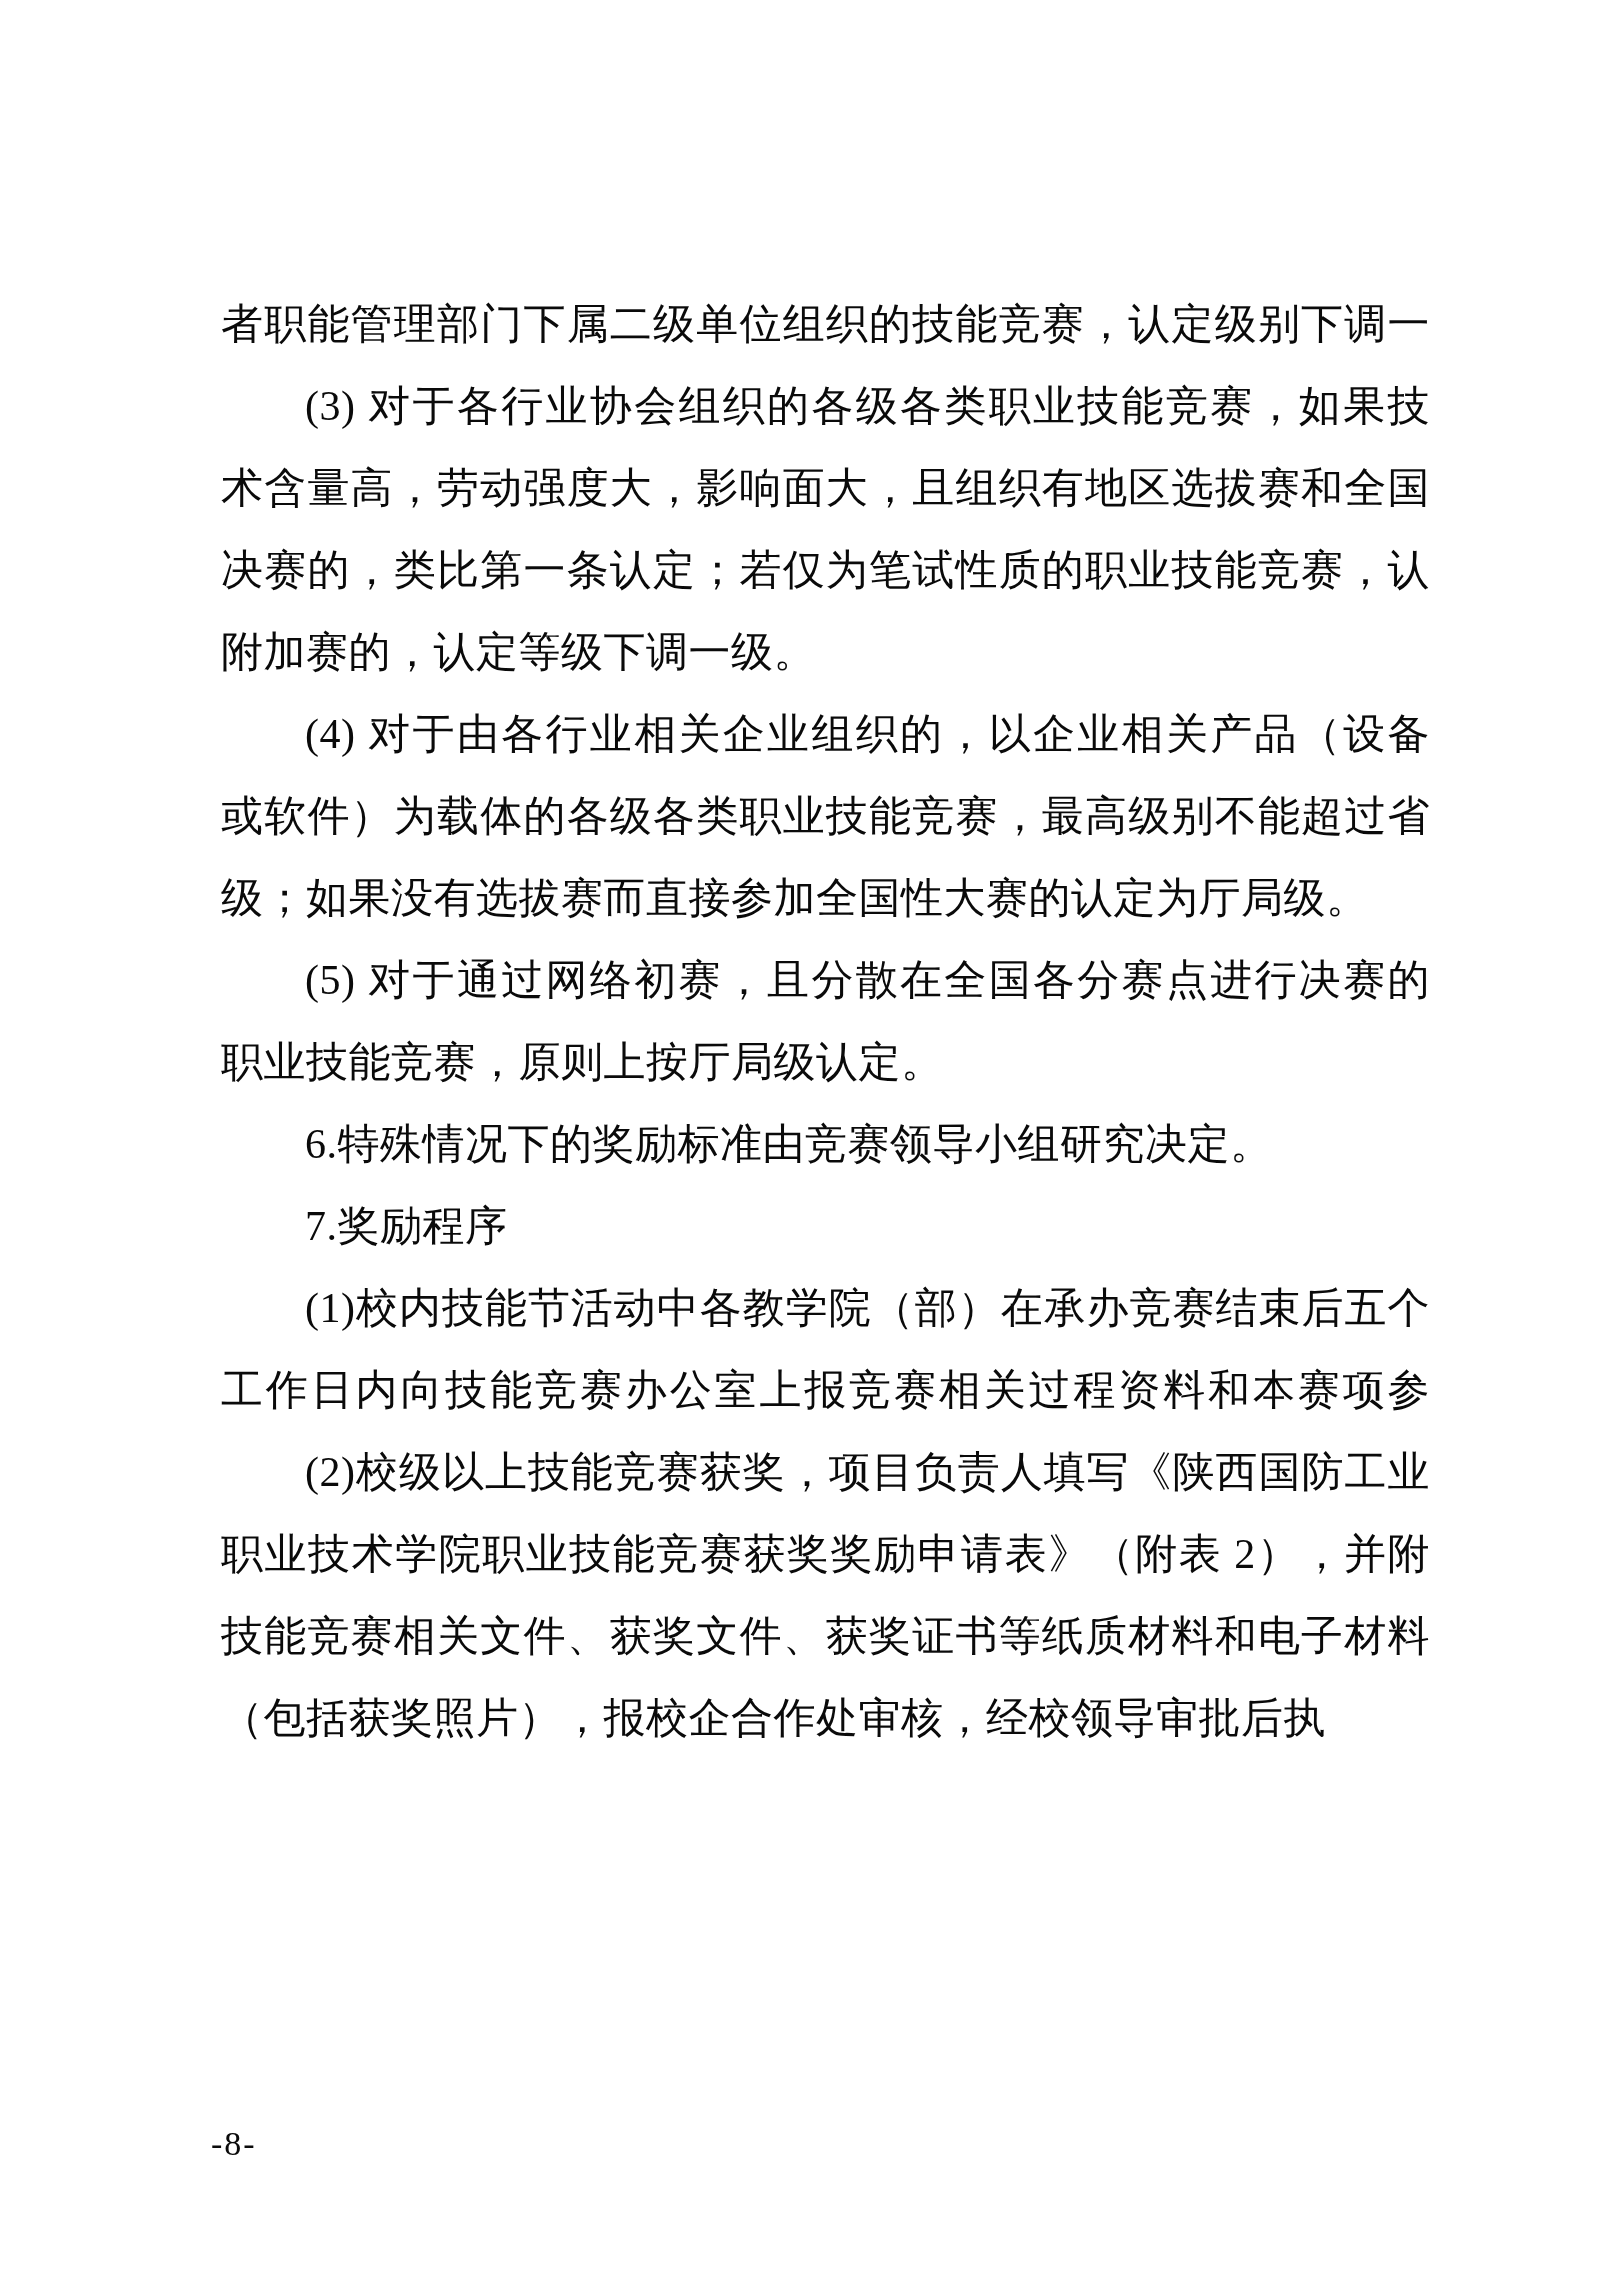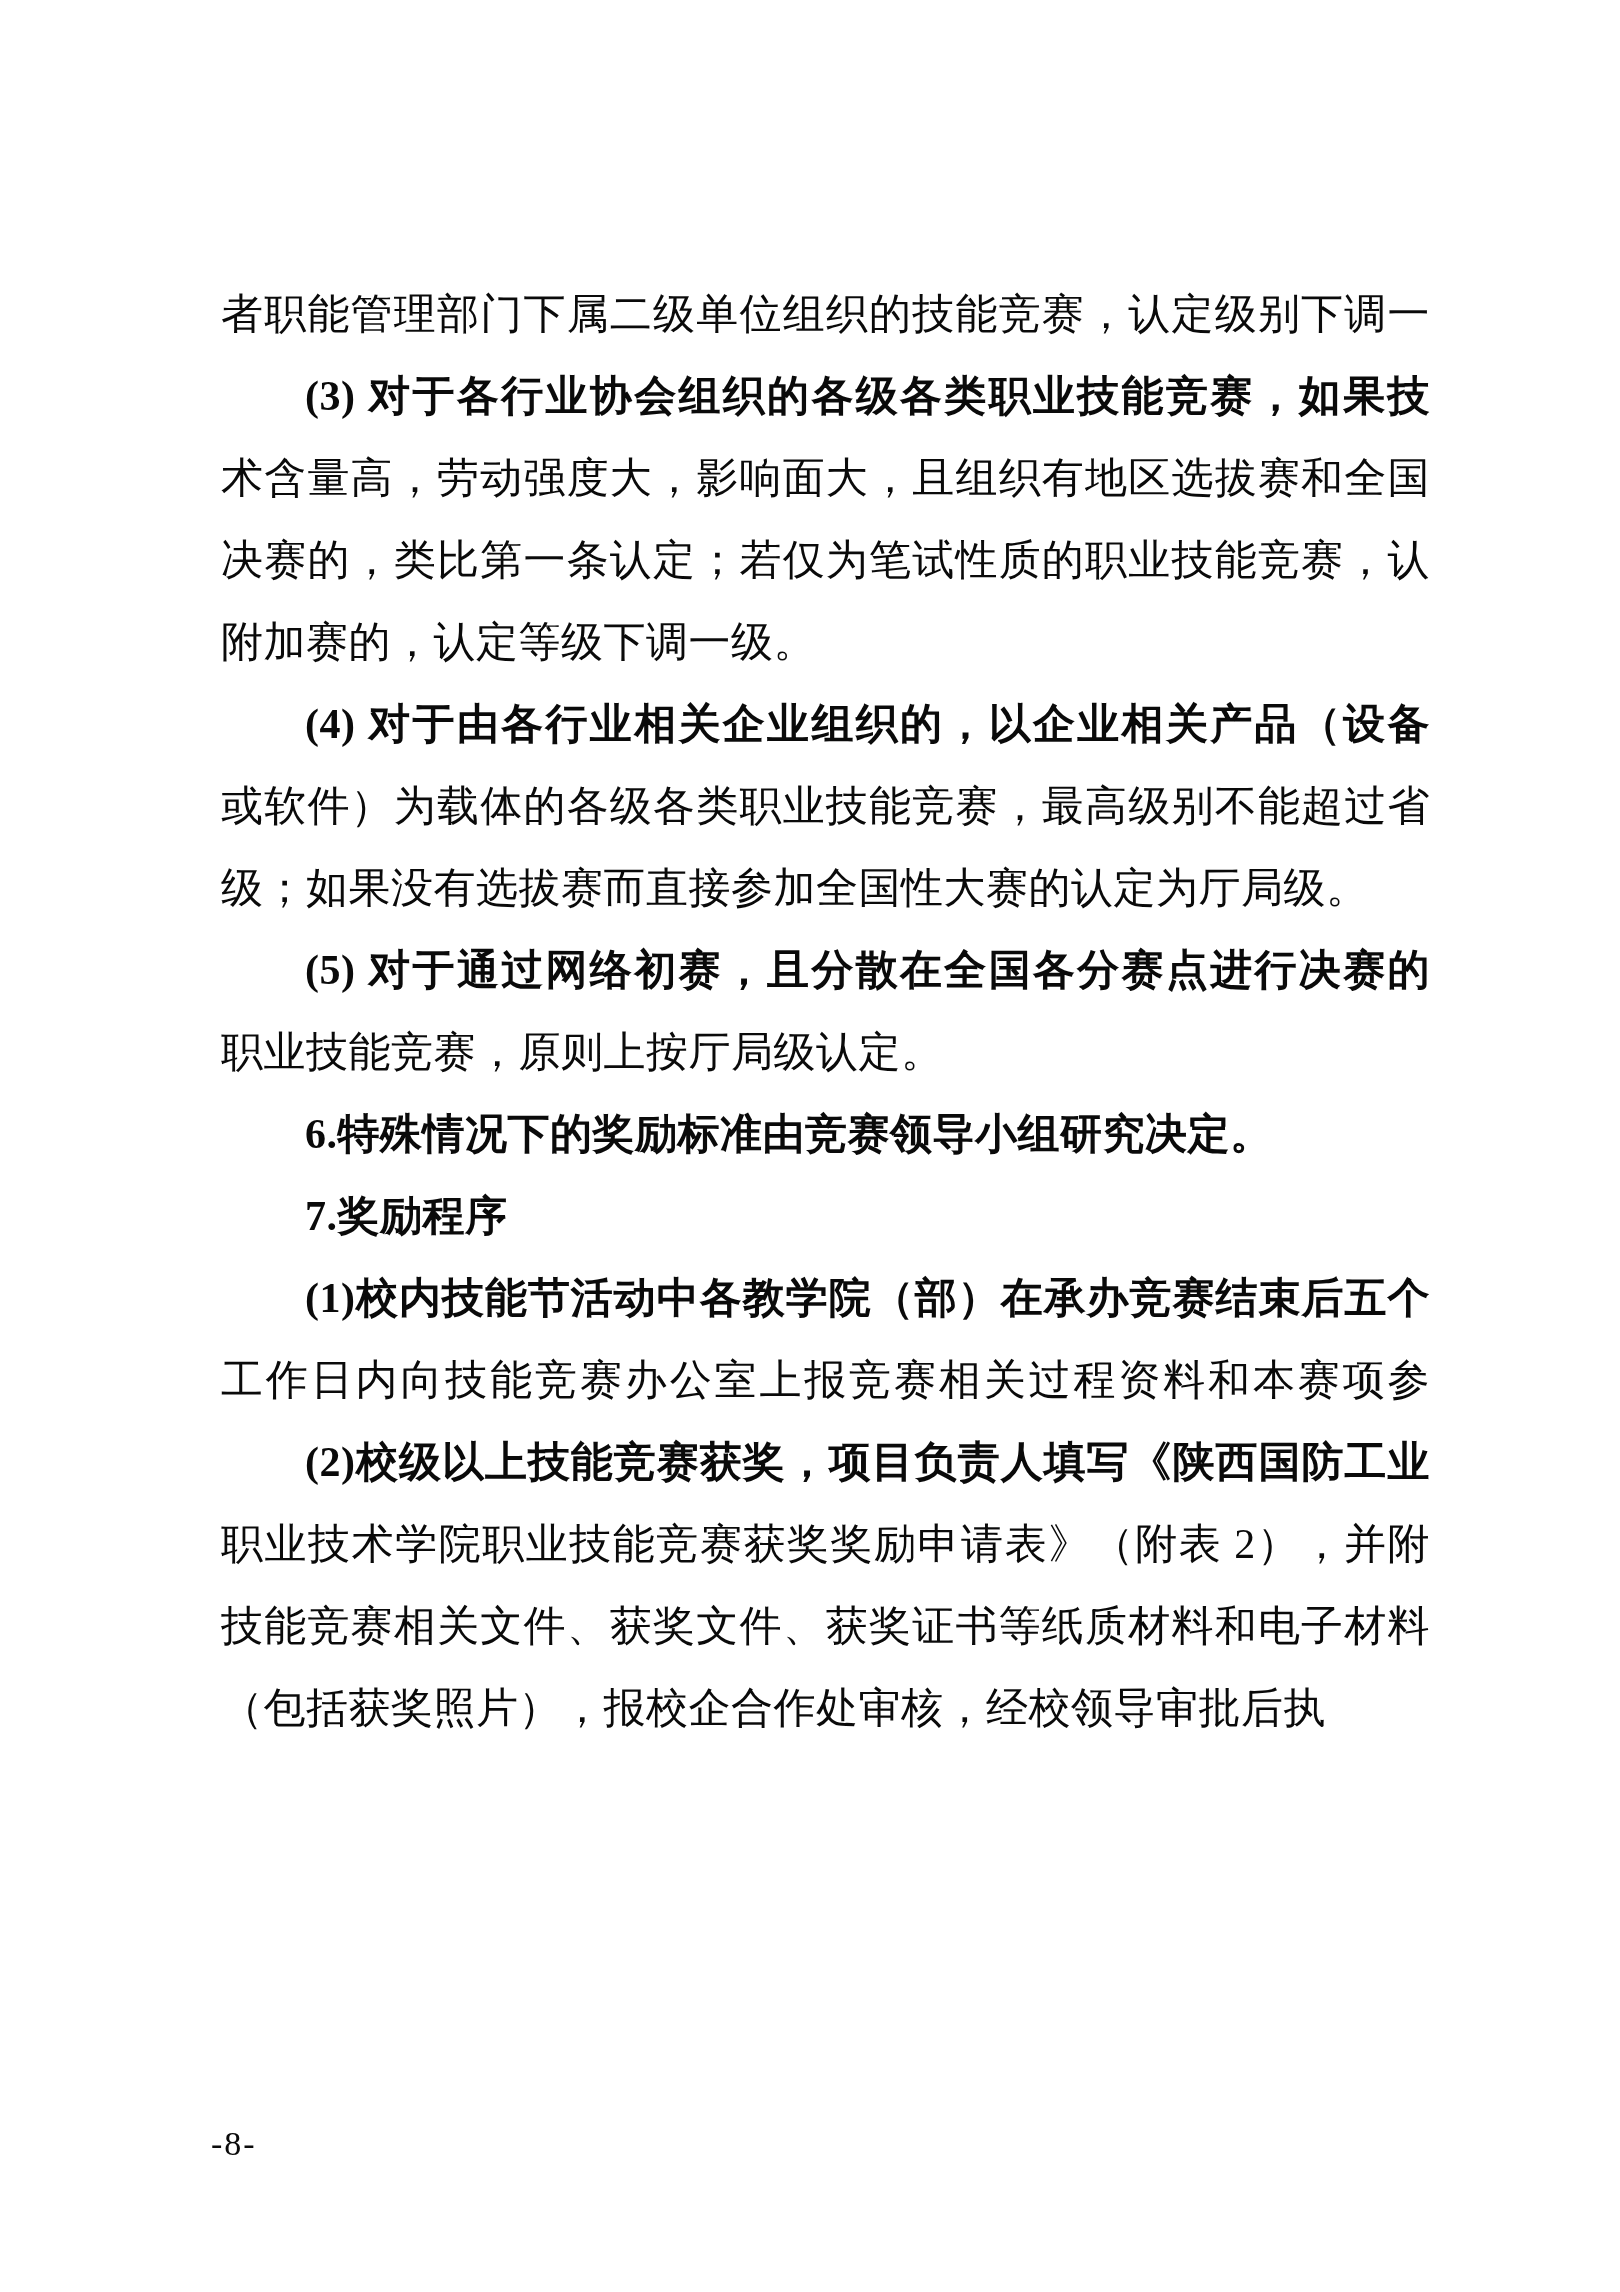--- a/index.html
+++ b/index.html
@@ -11,40 +11,39 @@
     width: 1620px;
     height: 2293px;
     background: #ffffff;
     color: #0a0a0a;
     font-family: "Liberation Serif", "DejaVu Serif", serif;
     overflow: hidden;
   }
   .doc {
     position: absolute;
     left: 221px;
-    top: 273px;
+    top: 283px;
     width: 1209px;
   }
   .ln {
     height: 82px;
     line-height: 82px;
     font-size: 42px;
     letter-spacing: 0.5px;
     white-space: nowrap;
   }
   
   .j {
     white-space: normal;
     text-align: justify;
     text-align-last: justify;
   }
   
   .ind {
     text-indent: 84px;
-    font-weight: bold;
   }
   .pageno {
     position: absolute;
     left: 211px;
     top: 2120px;
     font-size: 34px;
     line-height: 47px;
     letter-spacing: 2px;
   }
 </style>

